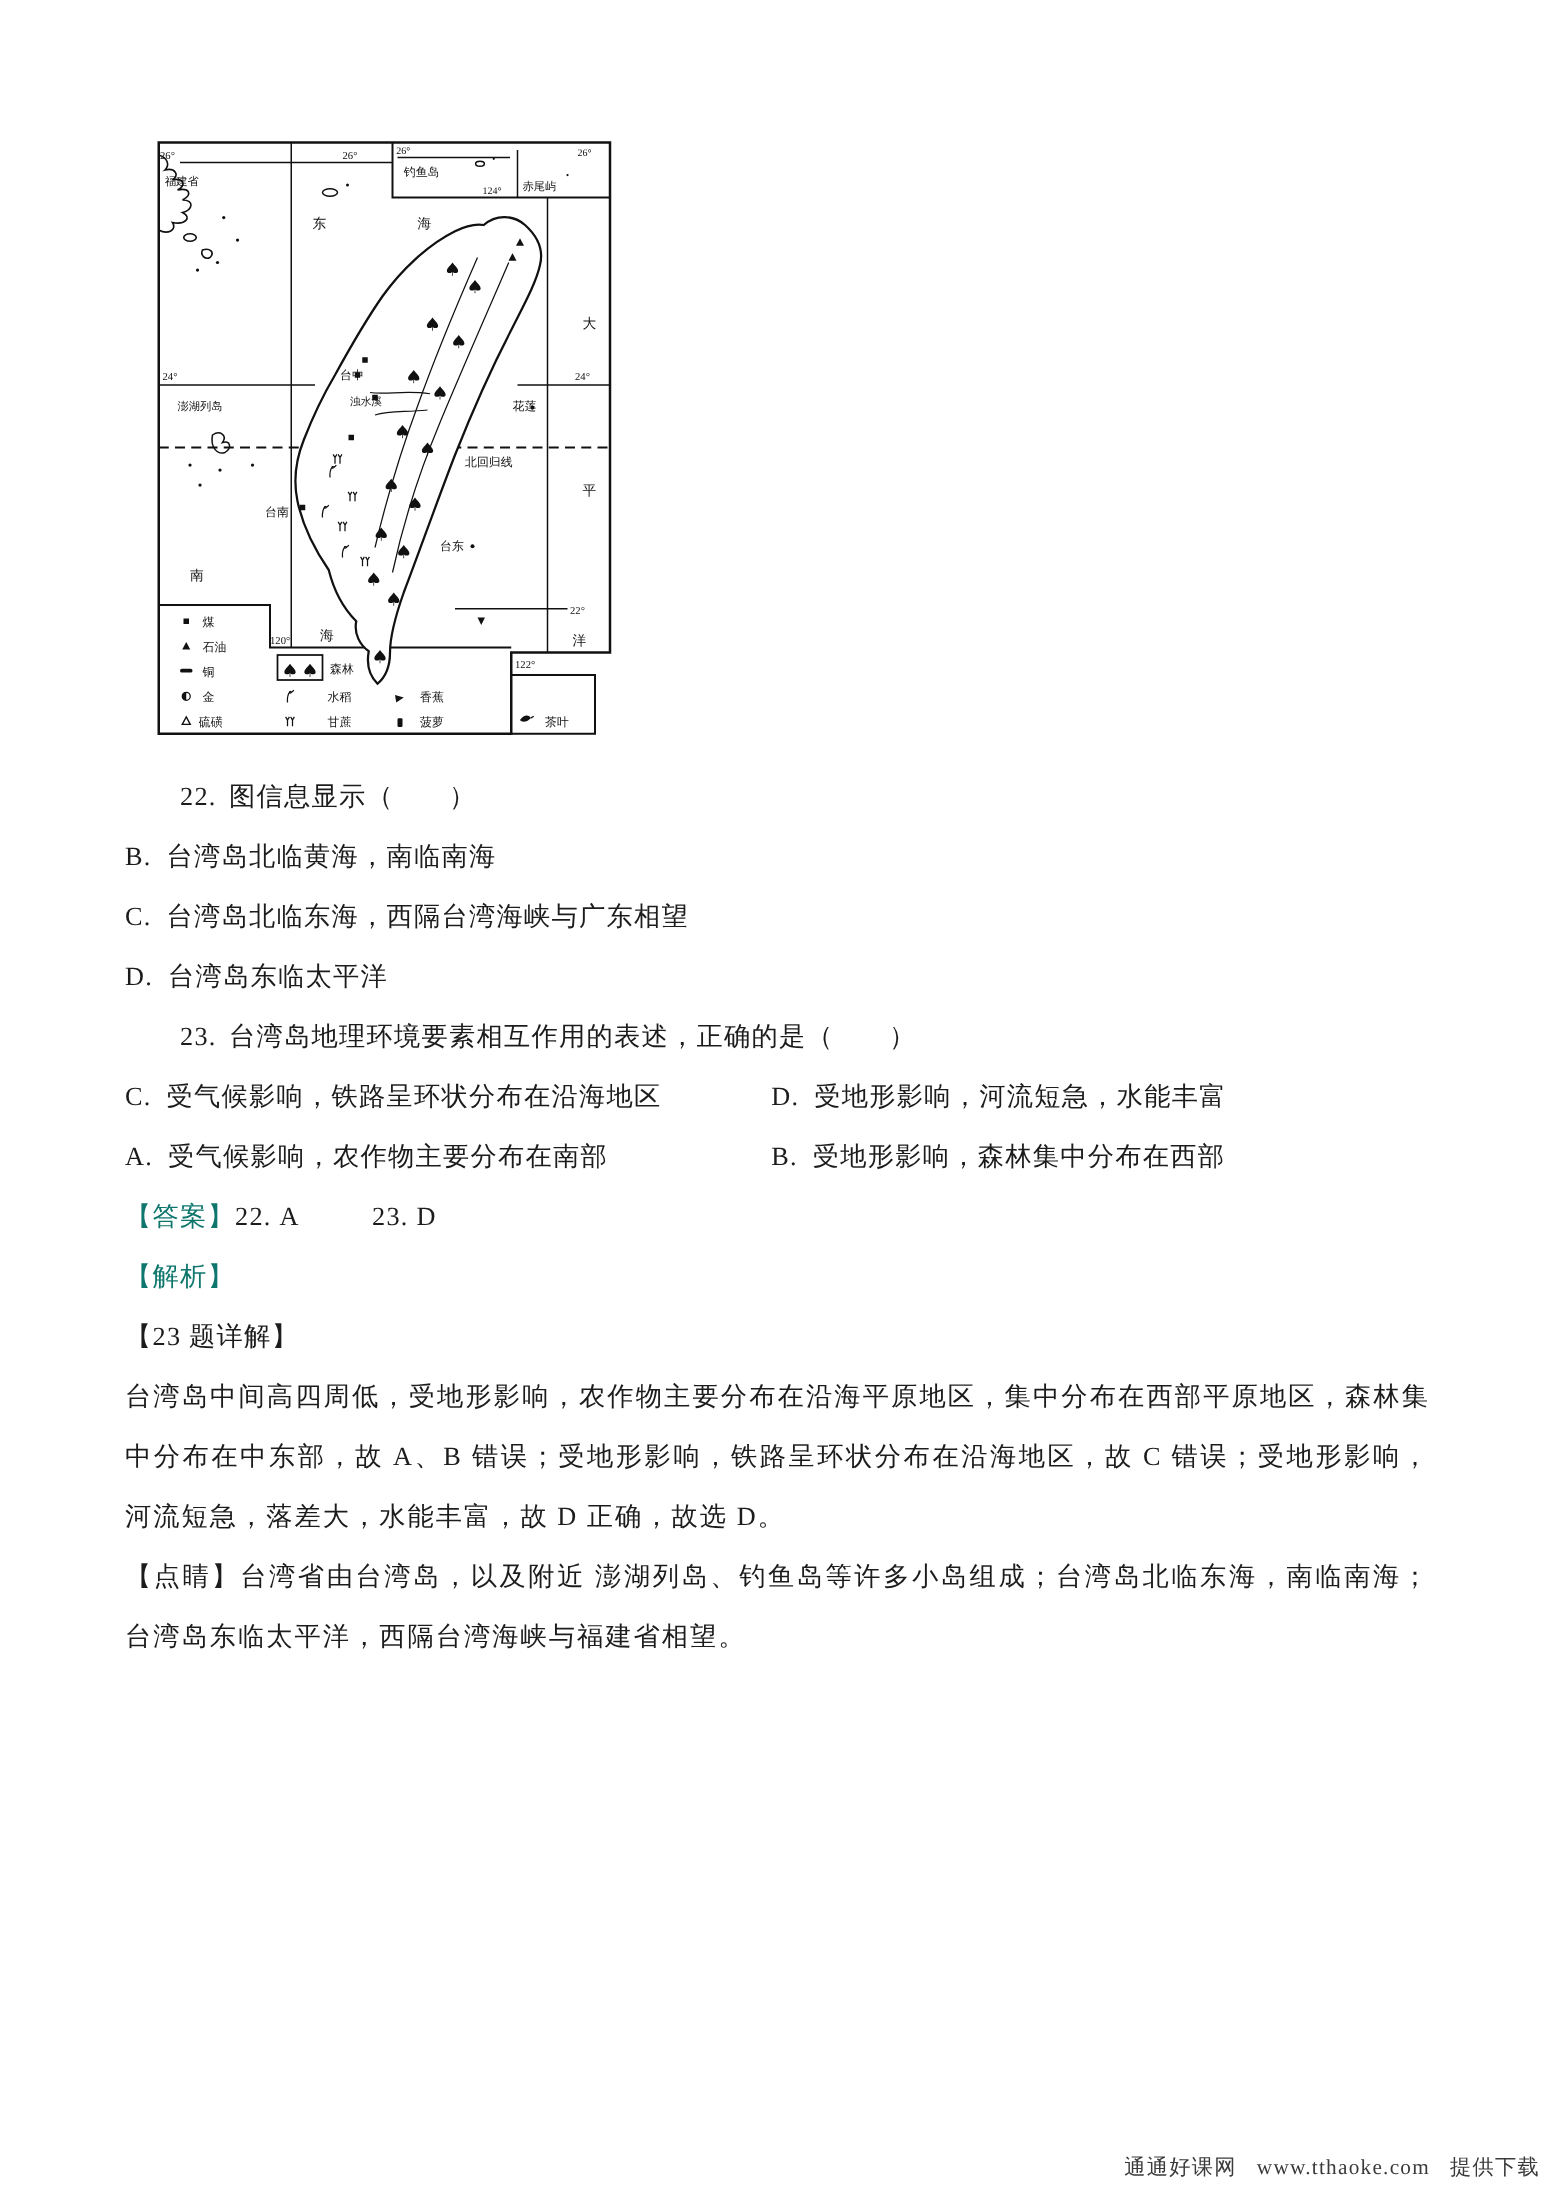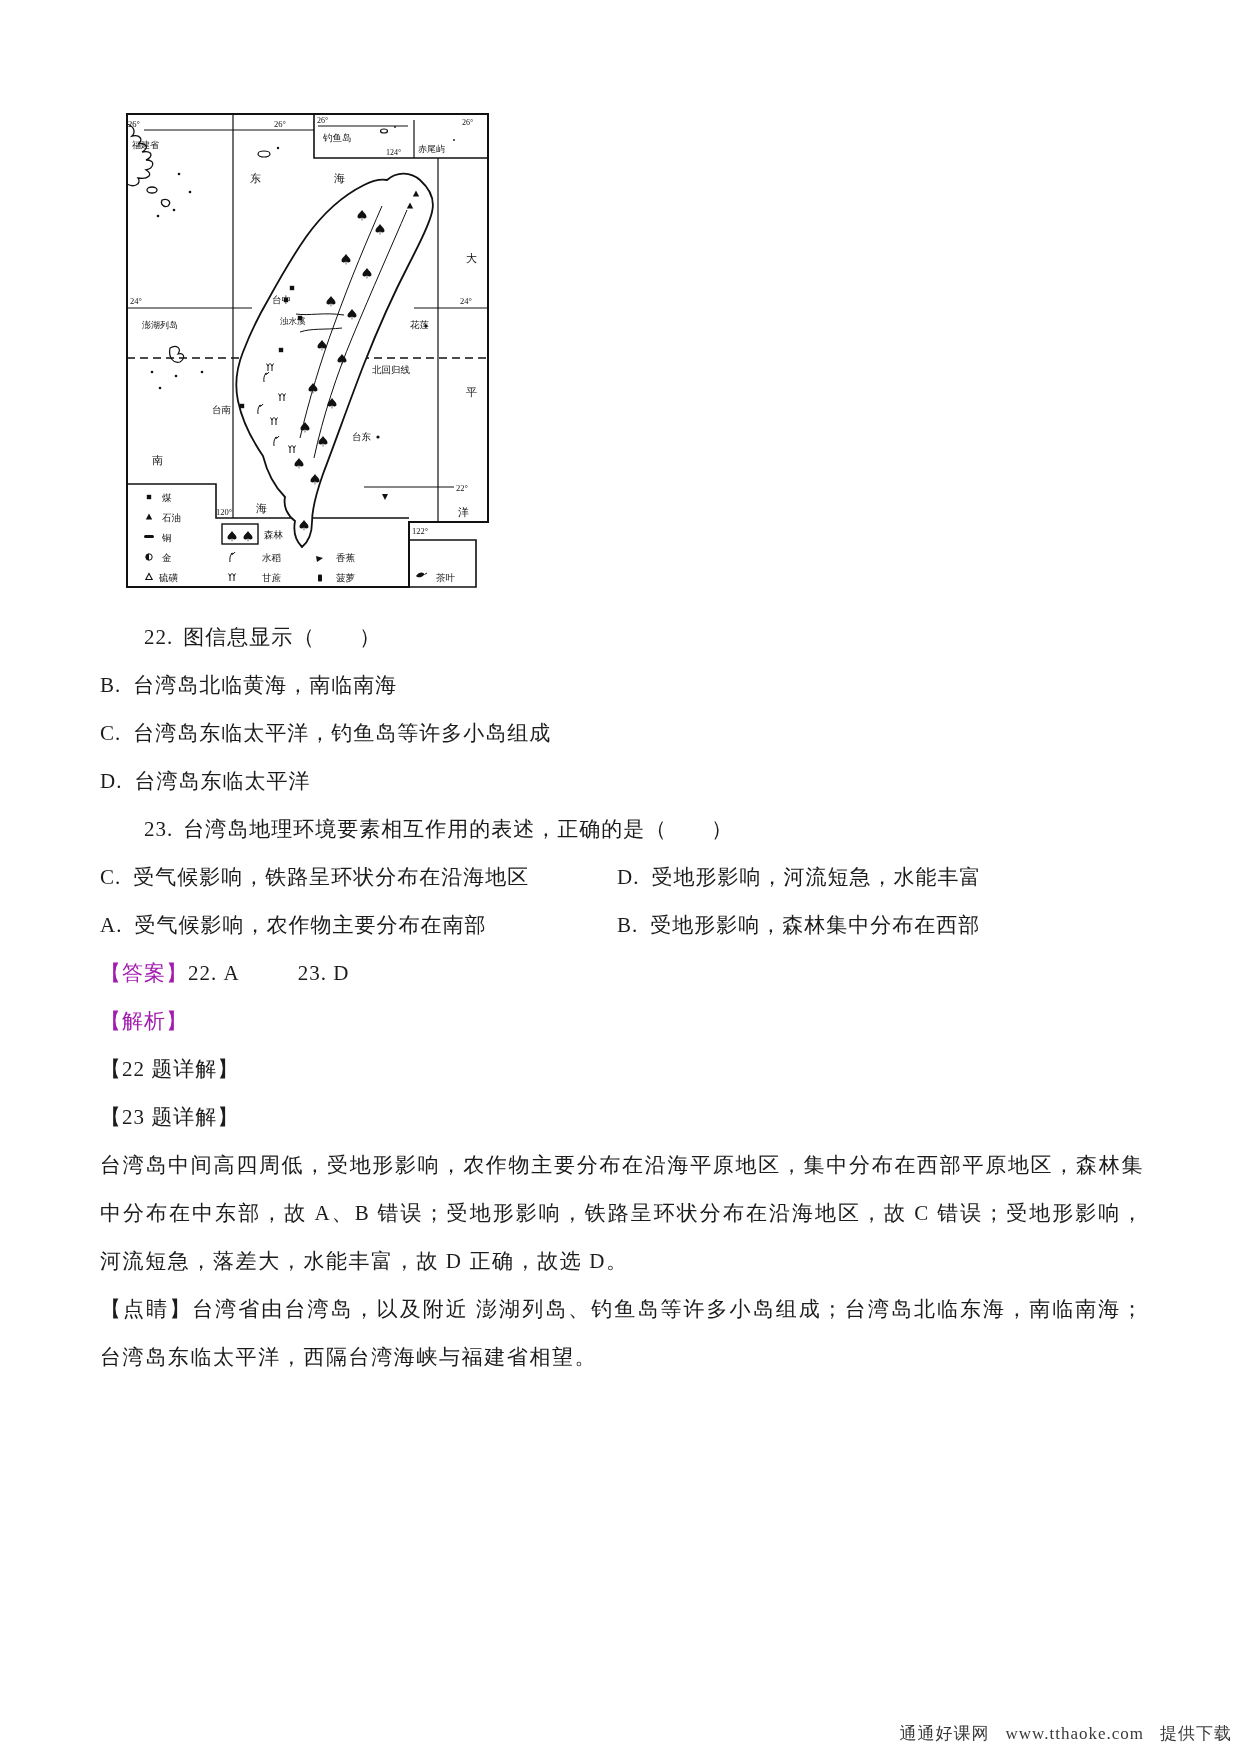--- a/index.html
+++ b/index.html
@@ -12,21 +12,21 @@
   .map-wrap svg{width:100%;height:100%;}
   svg text{font-family:"Liberation Serif","DejaVu Serif",serif;fill:#111;}
   .content{
     position:absolute;left:100px;top:613px;width:1044px;
     font-size:21px;line-height:48px;letter-spacing:1px;
   }
   .content p{margin:0;}
   .qnum{margin-right:10px;margin-left:44px;}
   .optlabel{margin-right:12px;}
   .two-col .col-a{display:inline-block;width:517px;vertical-align:top;}
-  .tag-blue{color:#a21caf;}
+  .tag-blue{color:#0f766e;}
   .ansgap{margin-left:58px;}
   .para{text-align:justify;text-justify:inter-character;letter-spacing:1.6px;}
   .footer{
     position:absolute;left:0;top:1722px;width:1240px;text-align:right;
     font-size:17px;color:#3a3a3a;letter-spacing:1px;
   }
   .footer span{margin:0 8px;}
 </style>
 </head>
 <body>
@@ -203,39 +203,38 @@
       <use href="#leaf" x="292" y="466" fill="#111"></use>
       <text x="312" y="471" font-size="9.5">茶叶</text>
     </g>
   </svg>
 </div>
 
 <div class="content">
   <p><span class="qnum">22.</span><span>图信息显示（　　）</span></p>
 
   <p><span class="optlabel">B.</span><span>台湾岛北临黄海，南临南海</span></p>
-  <p><span class="optlabel">C.</span><span>台湾岛东临太平洋，钓鱼岛等许多小岛组成</span></p>
+  <p><span class="optlabel">C.</span><span>台湾岛北临东海，西隔台湾海峡与广东相望</span></p>
   <p><span class="optlabel">D.</span><span>台湾岛东临太平洋</span></p>
 
   <p><span class="qnum">23.</span><span>台湾岛地理环境要素相互作用的表述，正确的是（　　）</span></p>
 
   <p class="two-col">
     <span class="col-a"><span class="optlabel">C.</span><span>受气候影响，铁路呈环状分布在沿海地区</span></span><span><span class="optlabel">D.</span><span>受地形影响，河流短急，水能丰富</span></span>
   </p>
   <p class="two-col">
     <span class="col-a"><span class="optlabel">A.</span><span>受气候影响，农作物主要分布在南部</span></span><span><span class="optlabel">B.</span><span>受地形影响，森林集中分布在西部</span></span>
   </p>
 
   <p>
     <span class="tag-blue">【答案】</span><span>22. A</span><span class="ansgap">23. D</span>
   </p>
 
   <p><span class="tag-blue">【解析】</span></p>
 
-  <p>【22 题详解】</p>
 
   <p>【23 题详解】</p>
   <p class="para"><span>台湾岛中间高四周低，受地形影响，农作物主要分布在沿海平原地区，集中分布在西部平原地区，森林集中分布在中东部，故 A、B 错误；受地形影响，铁路呈环状分布在沿海地区，故 C 错误；受地形影响，河流短急，落差大，水能丰富，故 D 正确，故选 D。</span></p>
 
   <p class="para"><span>【点睛】</span><span>台湾省由台湾岛，以及附近  澎湖列岛、钓鱼岛等许多小岛组成；台湾岛北临东海，南临南海；台湾岛东临太平洋，西隔台湾海峡与福建省相望。</span></p>
 </div>
 
 <div class="footer">
   <span>通通好课网</span><span>www.tthaoke.com</span><span>提供下载</span>
 </div>

